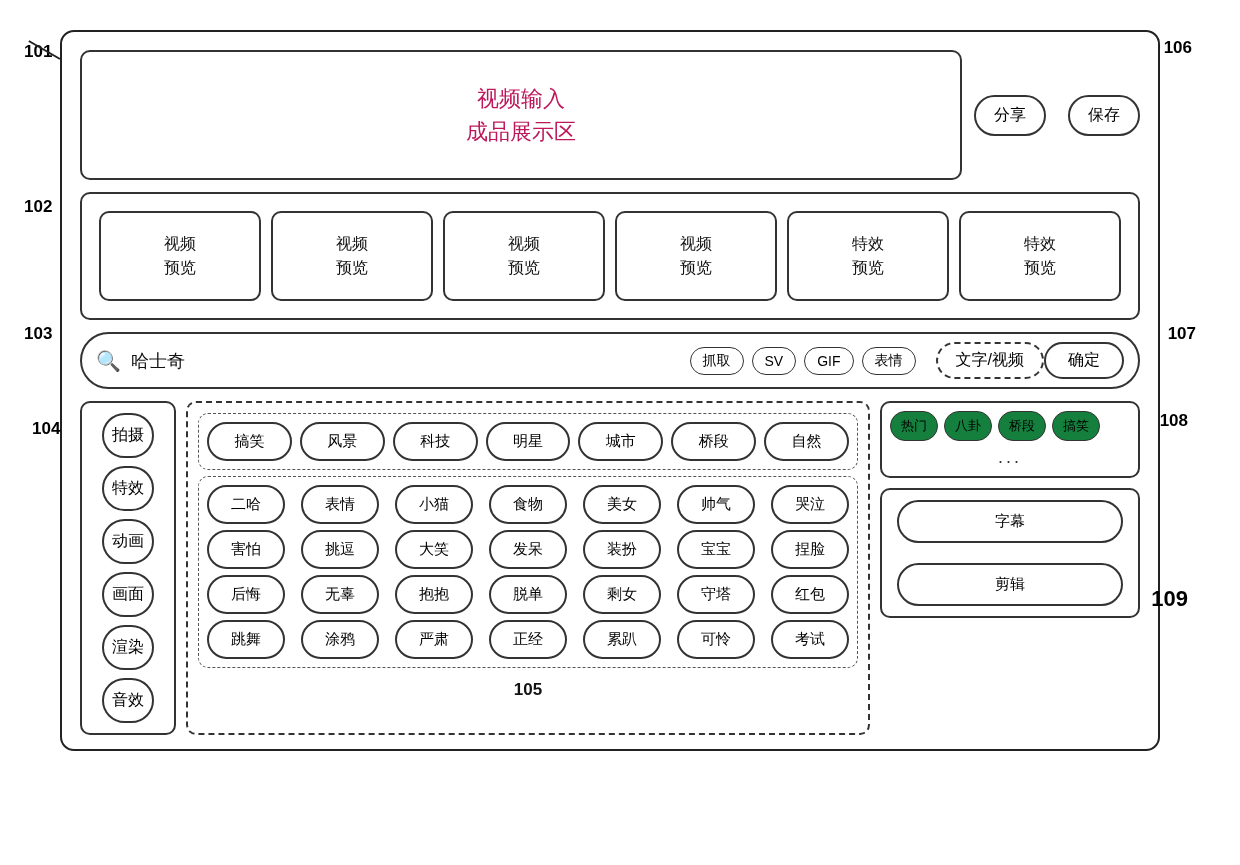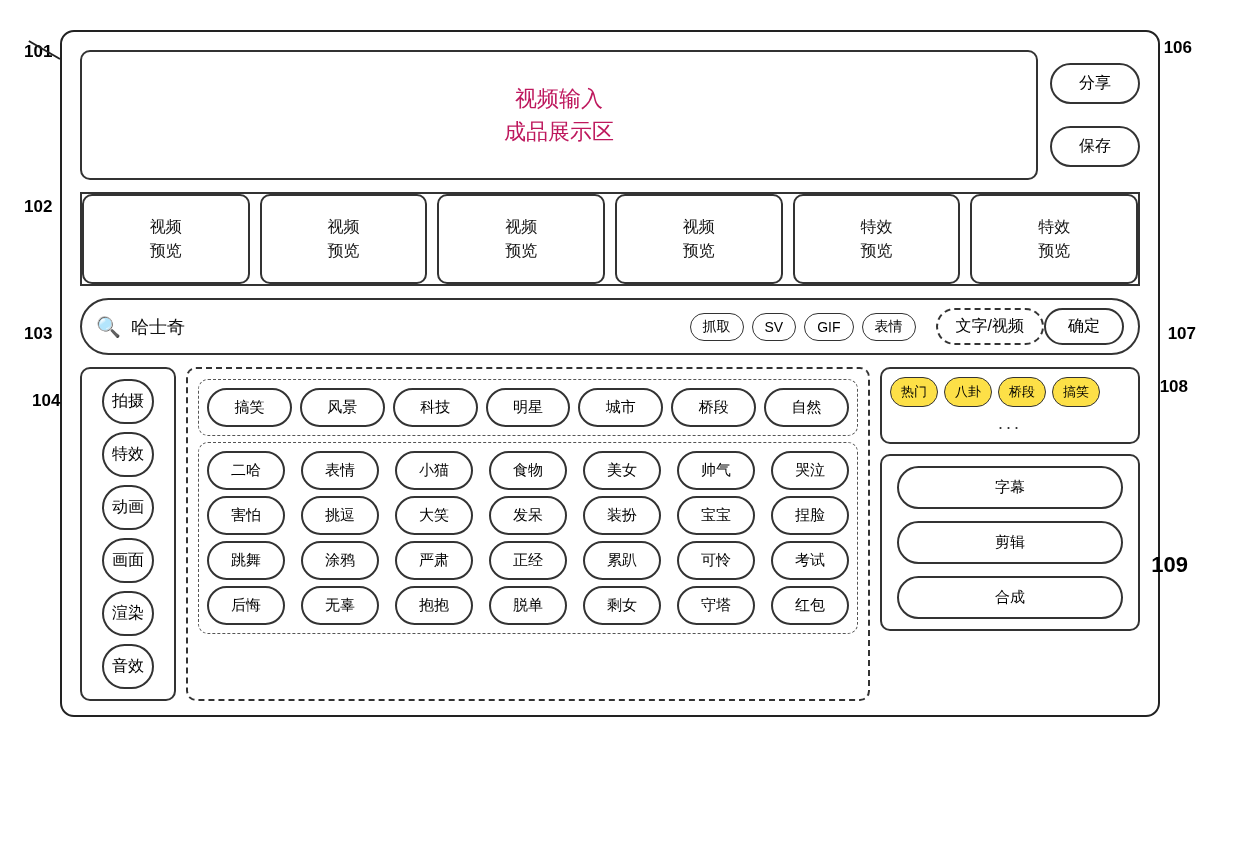--- a/index.html
+++ b/index.html
@@ -28,45 +28,46 @@
       align-items: center;
       justify-content: center;
       font-size: 22px;
       color: #be185d;
       line-height: 1.5;
       text-align: center;
     }
 
     .share-save-area {
       display: flex;
-      flex-direction: column;
+      flex-direction: row;
       gap: 22px;
       justify-content: center;
       min-width: 90px;
+      align-items: center;
     }
 
     .pill-btn {
       border: 2px solid #333;
       border-radius: 50px;
       padding: 8px 18px;
       font-size: 16px;
       background: #fff;
       cursor: pointer;
       text-align: center;
       white-space: nowrap;
     }
 
     
     .preview-row {
       display: flex;
       gap: 10px;
       margin-bottom: 12px;
       border: 2px solid #333;
-      border-radius: 0;
-      padding: 0;
+      border-radius: 10px;
+      padding: 17px;
     }
 
     .preview-item {
       flex: 1;
       border: 2px solid #333;
       border-radius: 10px;
       height: 90px;
       display: flex;
       align-items: center;
       justify-content: center;
@@ -206,40 +207,40 @@
       gap: 6px;
       align-content: flex-start;
     }
 
     .right-top .small-tag {
       border: 1.5px solid #333;
       border-radius: 50px;
       padding: 5px 10px;
       font-size: 13px;
       cursor: pointer;
-      background: #fde047;
+      background: #15803d;
     }
 
     .right-top .dots {
       width: 100%;
       text-align: center;
       font-size: 18px;
       color: #333;
       letter-spacing: 3px;
     }
 
     
     .right-bottom {
       min-width: 120px;
       border: 2px solid #333;
       border-radius: 10px;
       padding: 10px 15px;
       display: flex;
       flex-direction: column;
-      gap: 12px;
+      gap: 20px;
     }
 
     .right-btn {
       border: 2px solid #333;
       border-radius: 50px;
       padding: 10px 8px;
       font-size: 15px;
       text-align: center;
       cursor: pointer;
       background: #fff;
@@ -324,21 +325,21 @@
       <div class="search-right">
         <button class="dashed-pill">文字/视频</button>
         <button class="confirm-btn">确定</button>
       </div>
     </div>
 
     <div style="position:absolute; right:-38px; top:292px; font-size:17px; font-weight:700;">107</div>
 
     <div class="bottom-section" style="position:relative;">
 
-      <div style="position:absolute; left:-48px; top:24px; font-size:17px; font-weight:700;">104</div>
+      <div style="position:absolute; left:-48px; top:18px; font-size:17px; font-weight:700;">104</div>
 
       <div class="left-sidebar">
         <button class="sidebar-btn">拍摄</button>
         <button class="sidebar-btn">特效</button>
         <button class="sidebar-btn">动画</button>
         <button class="sidebar-btn">画面</button>
         <button class="sidebar-btn">渲染</button>
         <button class="sidebar-btn">音效</button>
       </div>
 
@@ -367,59 +368,59 @@
           <div class="grid-row">
             <button class="grid-tag">害怕</button>
             <button class="grid-tag">挑逗</button>
             <button class="grid-tag">大笑</button>
             <button class="grid-tag">发呆</button>
             <button class="grid-tag">装扮</button>
             <button class="grid-tag">宝宝</button>
             <button class="grid-tag">捏脸</button>
           </div>
           <div class="grid-row">
+            <button class="grid-tag">后悔</button>
+            <button class="grid-tag">无辜</button>
+            <button class="grid-tag">抱抱</button>
+            <button class="grid-tag">脱单</button>
+            <button class="grid-tag">剩女</button>
+            <button class="grid-tag">守塔</button>
+            <button class="grid-tag">红包</button>
+          </div>
+          <div class="grid-row">
             <button class="grid-tag">跳舞</button>
             <button class="grid-tag">涂鸦</button>
             <button class="grid-tag">严肃</button>
             <button class="grid-tag">正经</button>
             <button class="grid-tag">累趴</button>
             <button class="grid-tag">可怜</button>
             <button class="grid-tag">考试</button>
           </div>
-          <div class="grid-row">
-            <button class="grid-tag">后悔</button>
-            <button class="grid-tag">无辜</button>
-            <button class="grid-tag">抱抱</button>
-            <button class="grid-tag">脱单</button>
-            <button class="grid-tag">剩女</button>
-            <button class="grid-tag">守塔</button>
-            <button class="grid-tag">红包</button>
-          </div>
-        </div>
-
+        </div>
+
+        <div class="bottom-arrow">105</div>
       </div>
 
       <div class="right-column">
 
         <div style="position:absolute; right:-48px; top:10px; font-size:17px; font-weight:700;">108</div>
 
         <div class="right-top">
           <button class="small-tag">热门</button>
           <button class="small-tag">八卦</button>
           <button class="small-tag">桥段</button>
           <button class="small-tag">搞笑</button>
           <div class="dots">...</div>
         </div>
 
         <div style="position:absolute; right:-48px; top:185px; font-size:22px; font-weight:700;">109</div>
 
         <div class="right-bottom">
           <button class="right-btn">字幕</button>
           <button class="right-btn">剪辑</button>
-          <button class="right-btn">合成</button>
         </div>
       </div>
 
     </div>
   </div>
 
   <div style="position:absolute; right:48px; top:38px; font-size:17px; font-weight:700;">106</div>
 
 </div>
 

